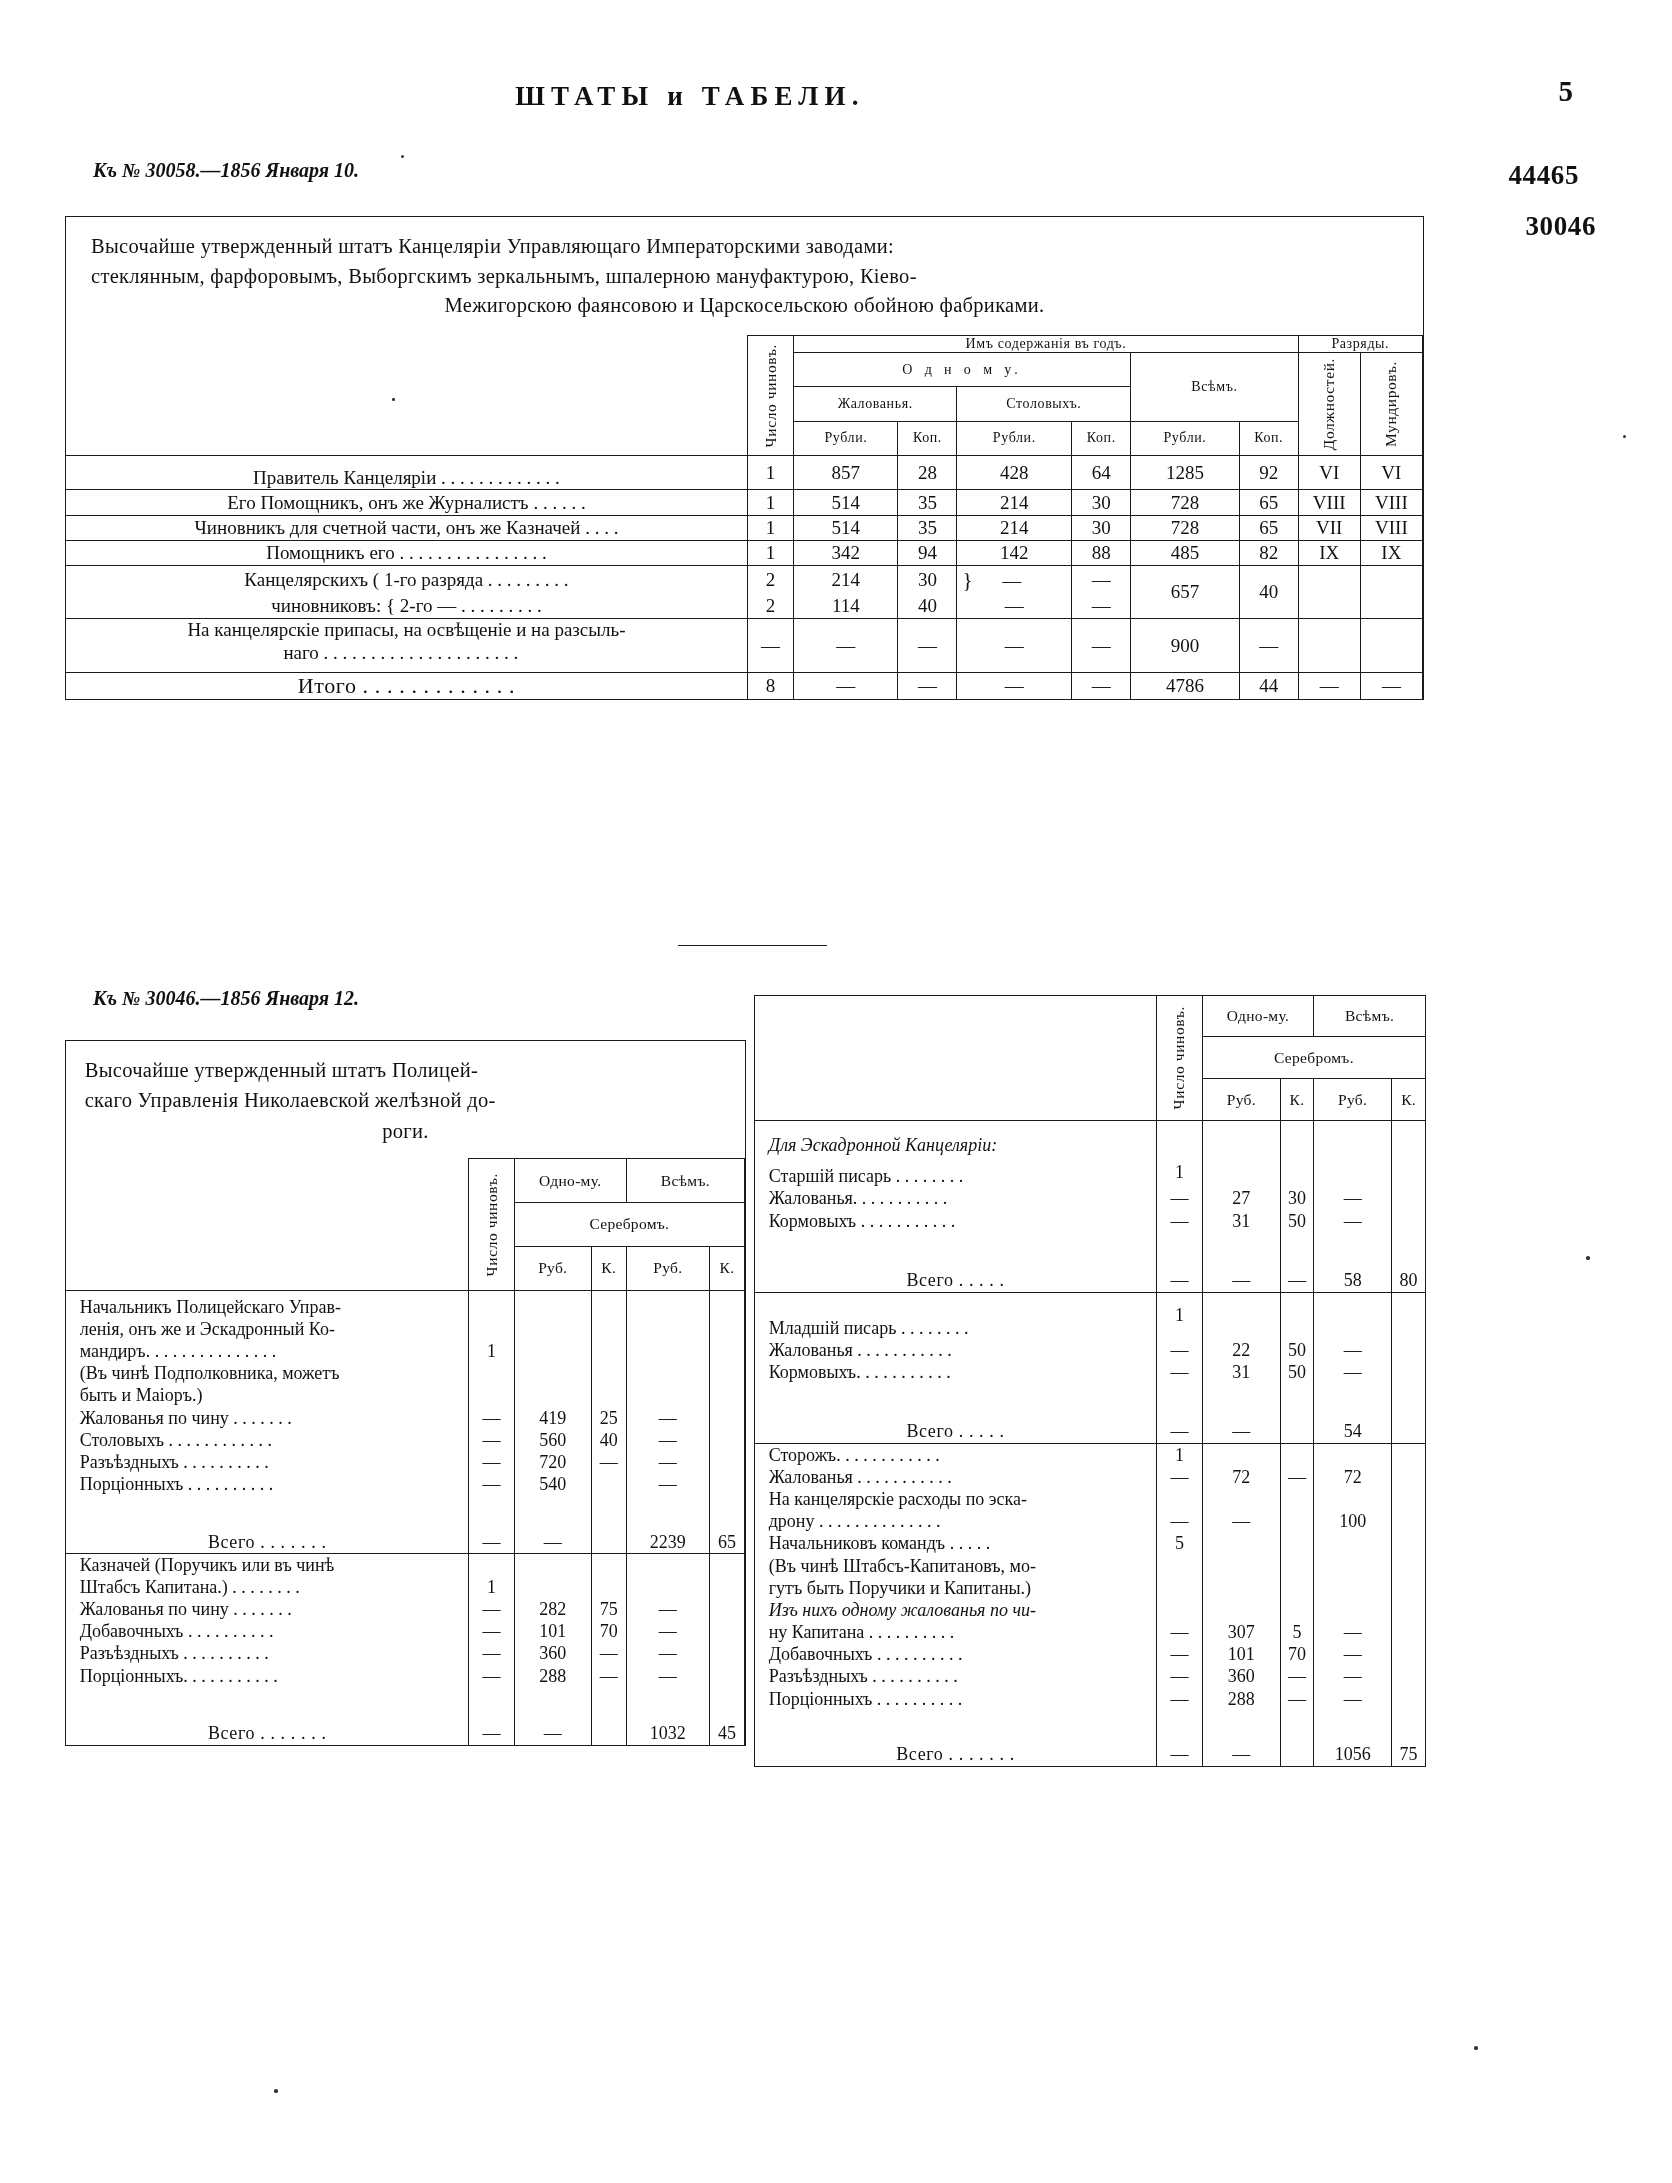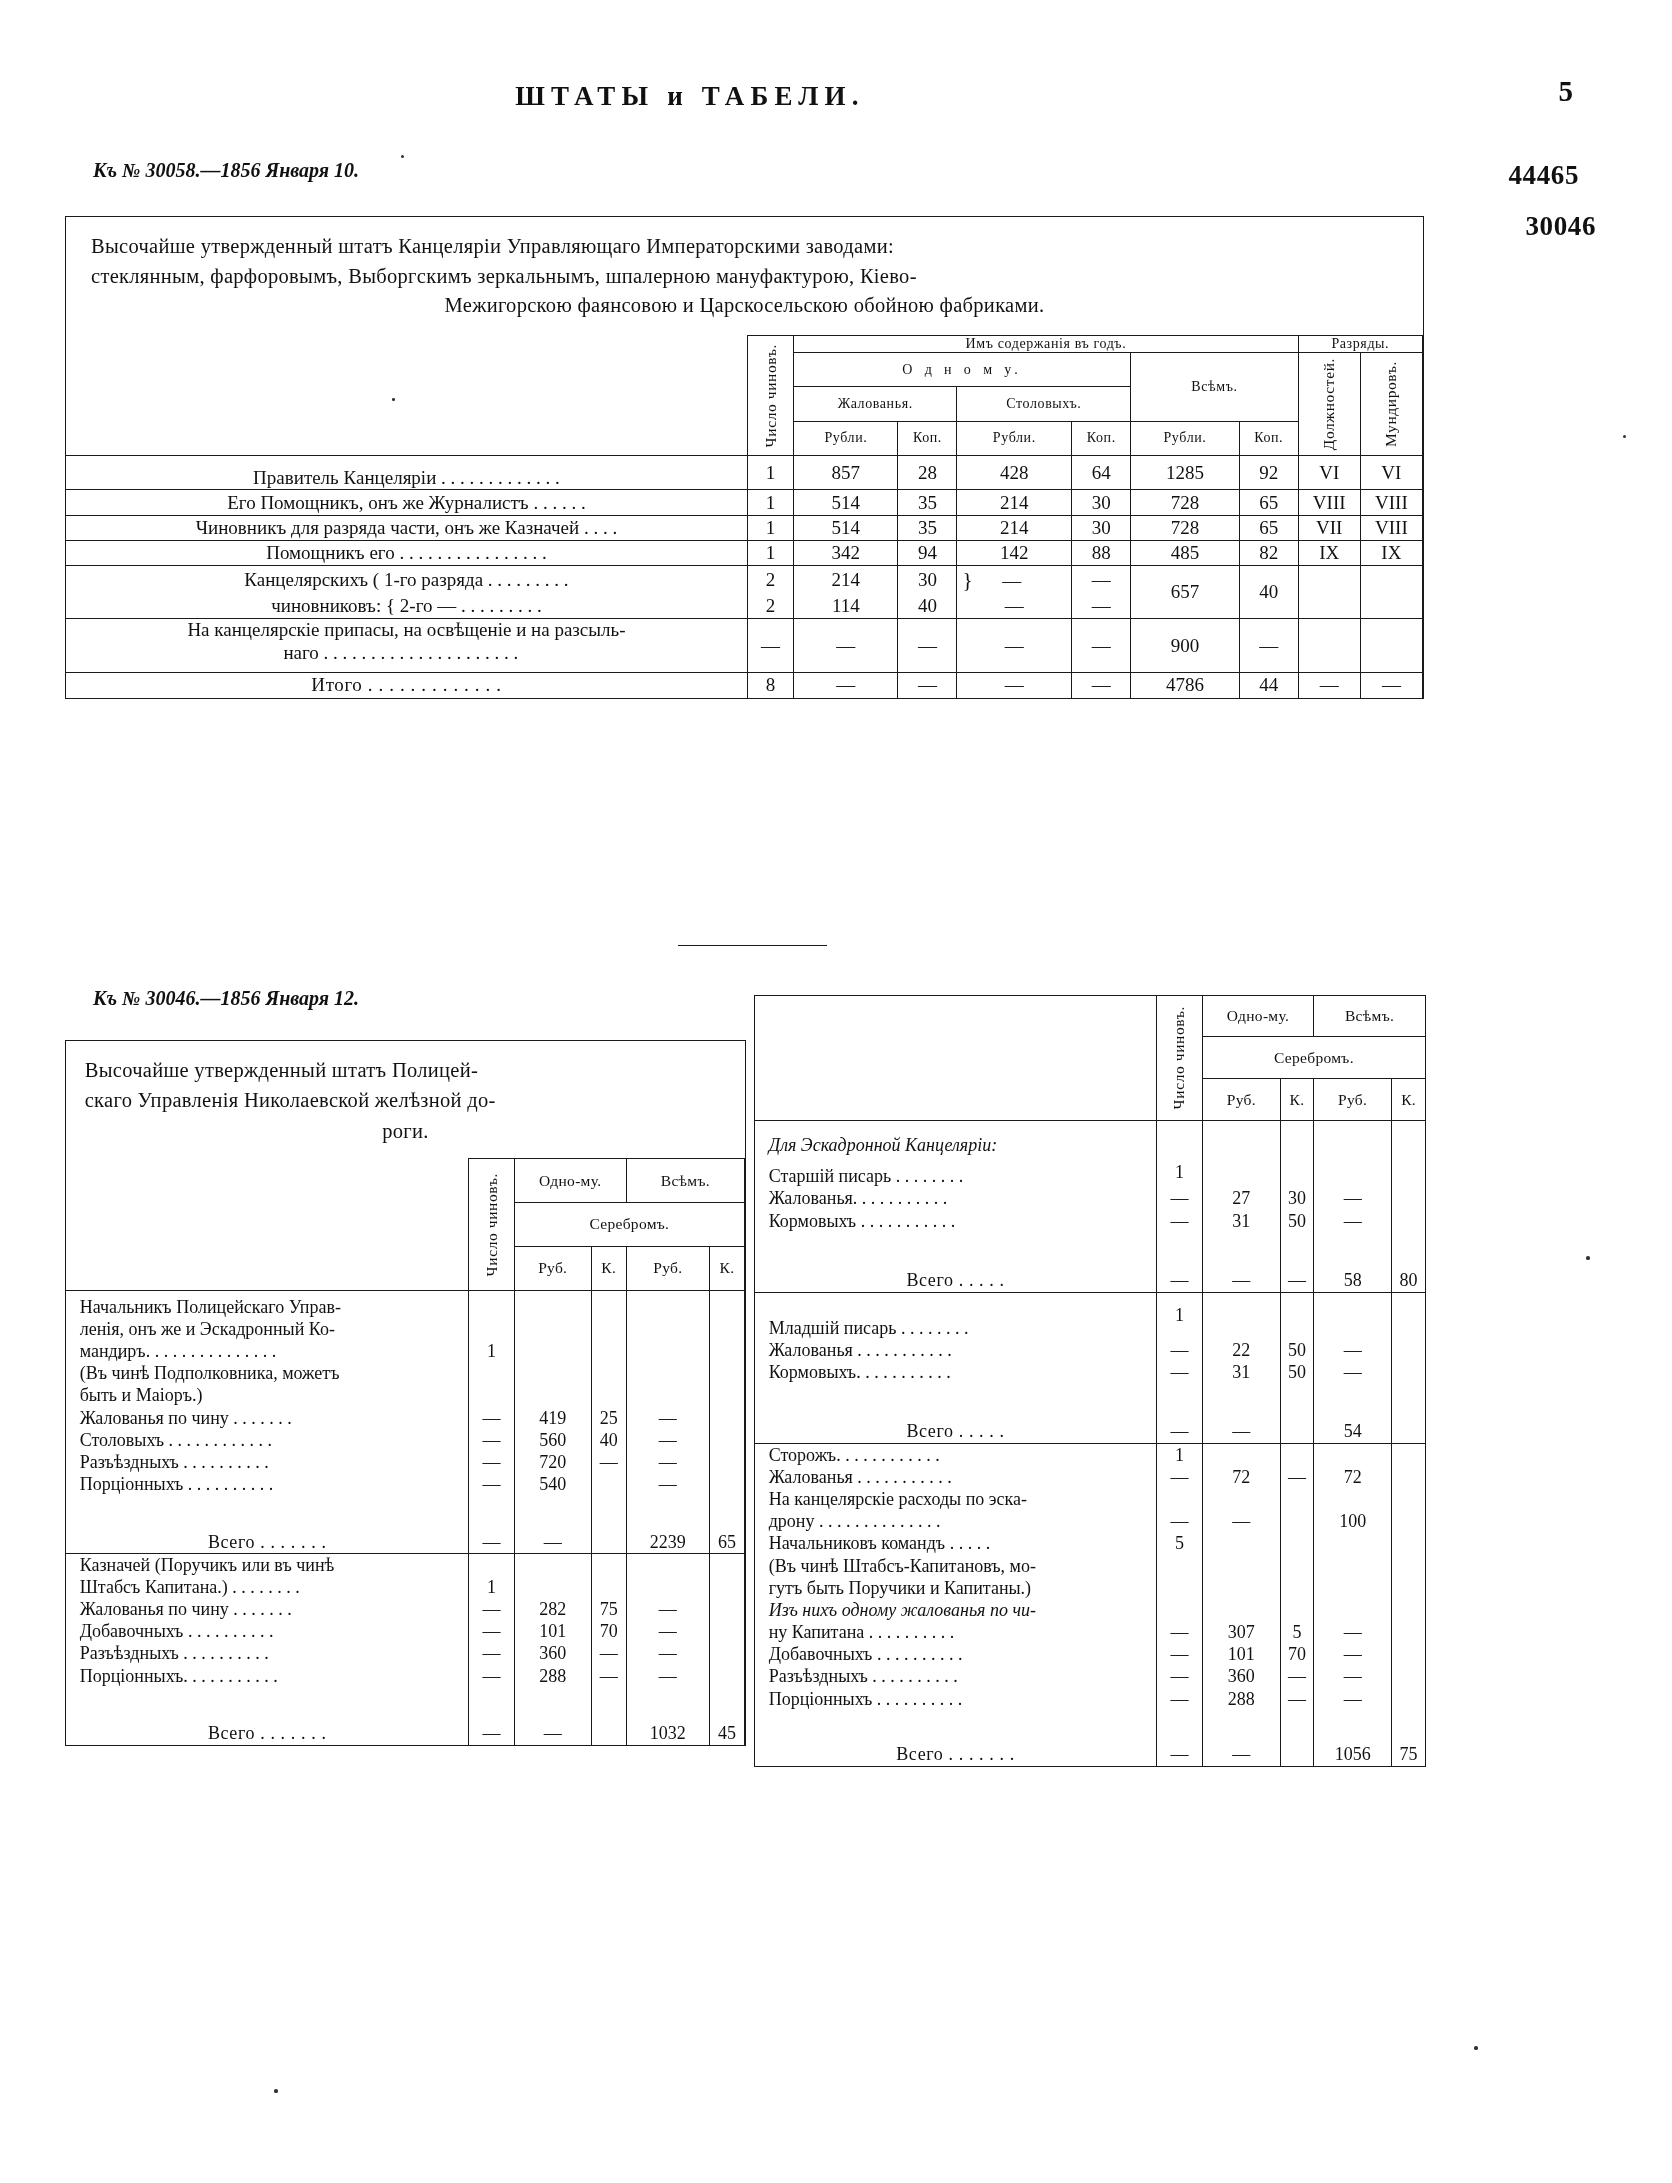--- a/index.html
+++ b/index.html
@@ -113,21 +113,21 @@
   }
   .hdr-lbl { font-size: 14px; letter-spacing: 0.6px; padding: 5px 2.5px; }
   .hdr-lbl.sp { letter-spacing: 4.4px; }
   .rowname {
     text-align: left;
     padding: 1.2px 0 1.2px 18.7px;
     font-size: 19px;
     white-space: nowrap;
   }
   table.t1 td.num { font-size: 19px; padding: 1.2px 0; }
-  .itogo { text-align: center; font-size: 19px; padding: 6.2px 0 6.2px 0; letter-spacing: 0.6px; margin-top: 13px;}
+  .itogo { text-align: center; font-size: 22px; padding: 6.2px 0 6.2px 0; letter-spacing: 0.6px; margin-top: 13px;}
   .brace { font-size: 21px; }
 
   .rule {
     position: absolute;
     top: 945px;
     left: 678px;
     width: 149px;
     height: 0;
     border-top: 1.9px solid #1a1a1a;
   }
@@ -281,21 +281,21 @@
         <td class="num">514</td>
         <td class="num">35</td>
         <td class="num">214</td>
         <td class="num">30</td>
         <td class="num">728</td>
         <td class="num">65</td>
         <td class="num">VIII</td>
         <td class="num">VIII</td>
       </tr>
       <tr>
-        <td class="rowname" style="border-left:none;">Чиновникъ для разряда части, онъ же Казначей . . . .</td>
+        <td class="rowname" style="border-left:none;">Чиновникъ для счетной части, онъ же Казначей . . . .</td>
         <td class="num">1</td>
         <td class="num">514</td>
         <td class="num">35</td>
         <td class="num">214</td>
         <td class="num">30</td>
         <td class="num">728</td>
         <td class="num">65</td>
         <td class="num">VII</td>
         <td class="num">VIII</td>
       </tr>

